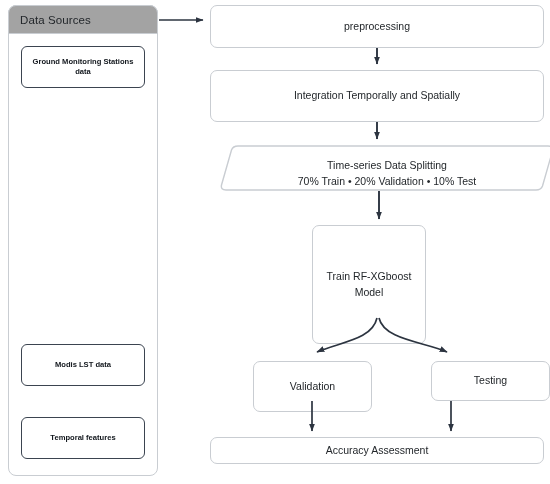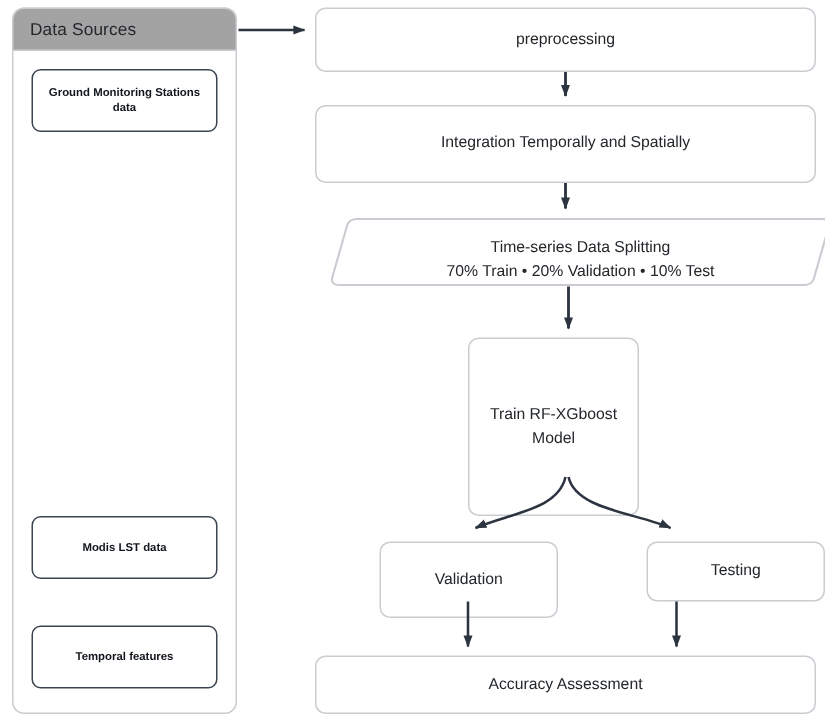--- a/index.html
+++ b/index.html
@@ -137,21 +137,21 @@
 70% Train • 20% Validation • 10% Test</span>
   </div>
 
   <div class="node wrap-text" style="left:312px; top:225px; width:114px; height:119px;">Train RF-XGboost
 Model</div>
 
   <div class="node" style="left:253px; top:361px; width:119px; height:51px;">Validation</div>
 
   <div class="node" style="left:392px; top:361px; width:119px; height:40px;margin-left:39px;">Testing</div>
 
-  <div class="node" style="left:210px; top:437px; width:334px; height:39px;">Accuracy Assessment</div>
+  <div class="node" style="left:210px; top:437px; width:334px; height:27px;">Accuracy Assessment</div>
 
   <svg class="arrows" viewBox="0 0 550 484">
     <defs>
       <marker id="ah" markerWidth="9" markerHeight="9" refX="7.4" refY="3.4" orient="auto" markerUnits="userSpaceOnUse">
         <path d="M 0 0.4 L 8 3.4 L 0 6.4 z" fill="#2c3440"></path>
       </marker>
     </defs>
 
     <line x1="159" y1="20" x2="203" y2="20" stroke="#2c3440" stroke-width="1.7" marker-end="url(#ah)"></line>
 

